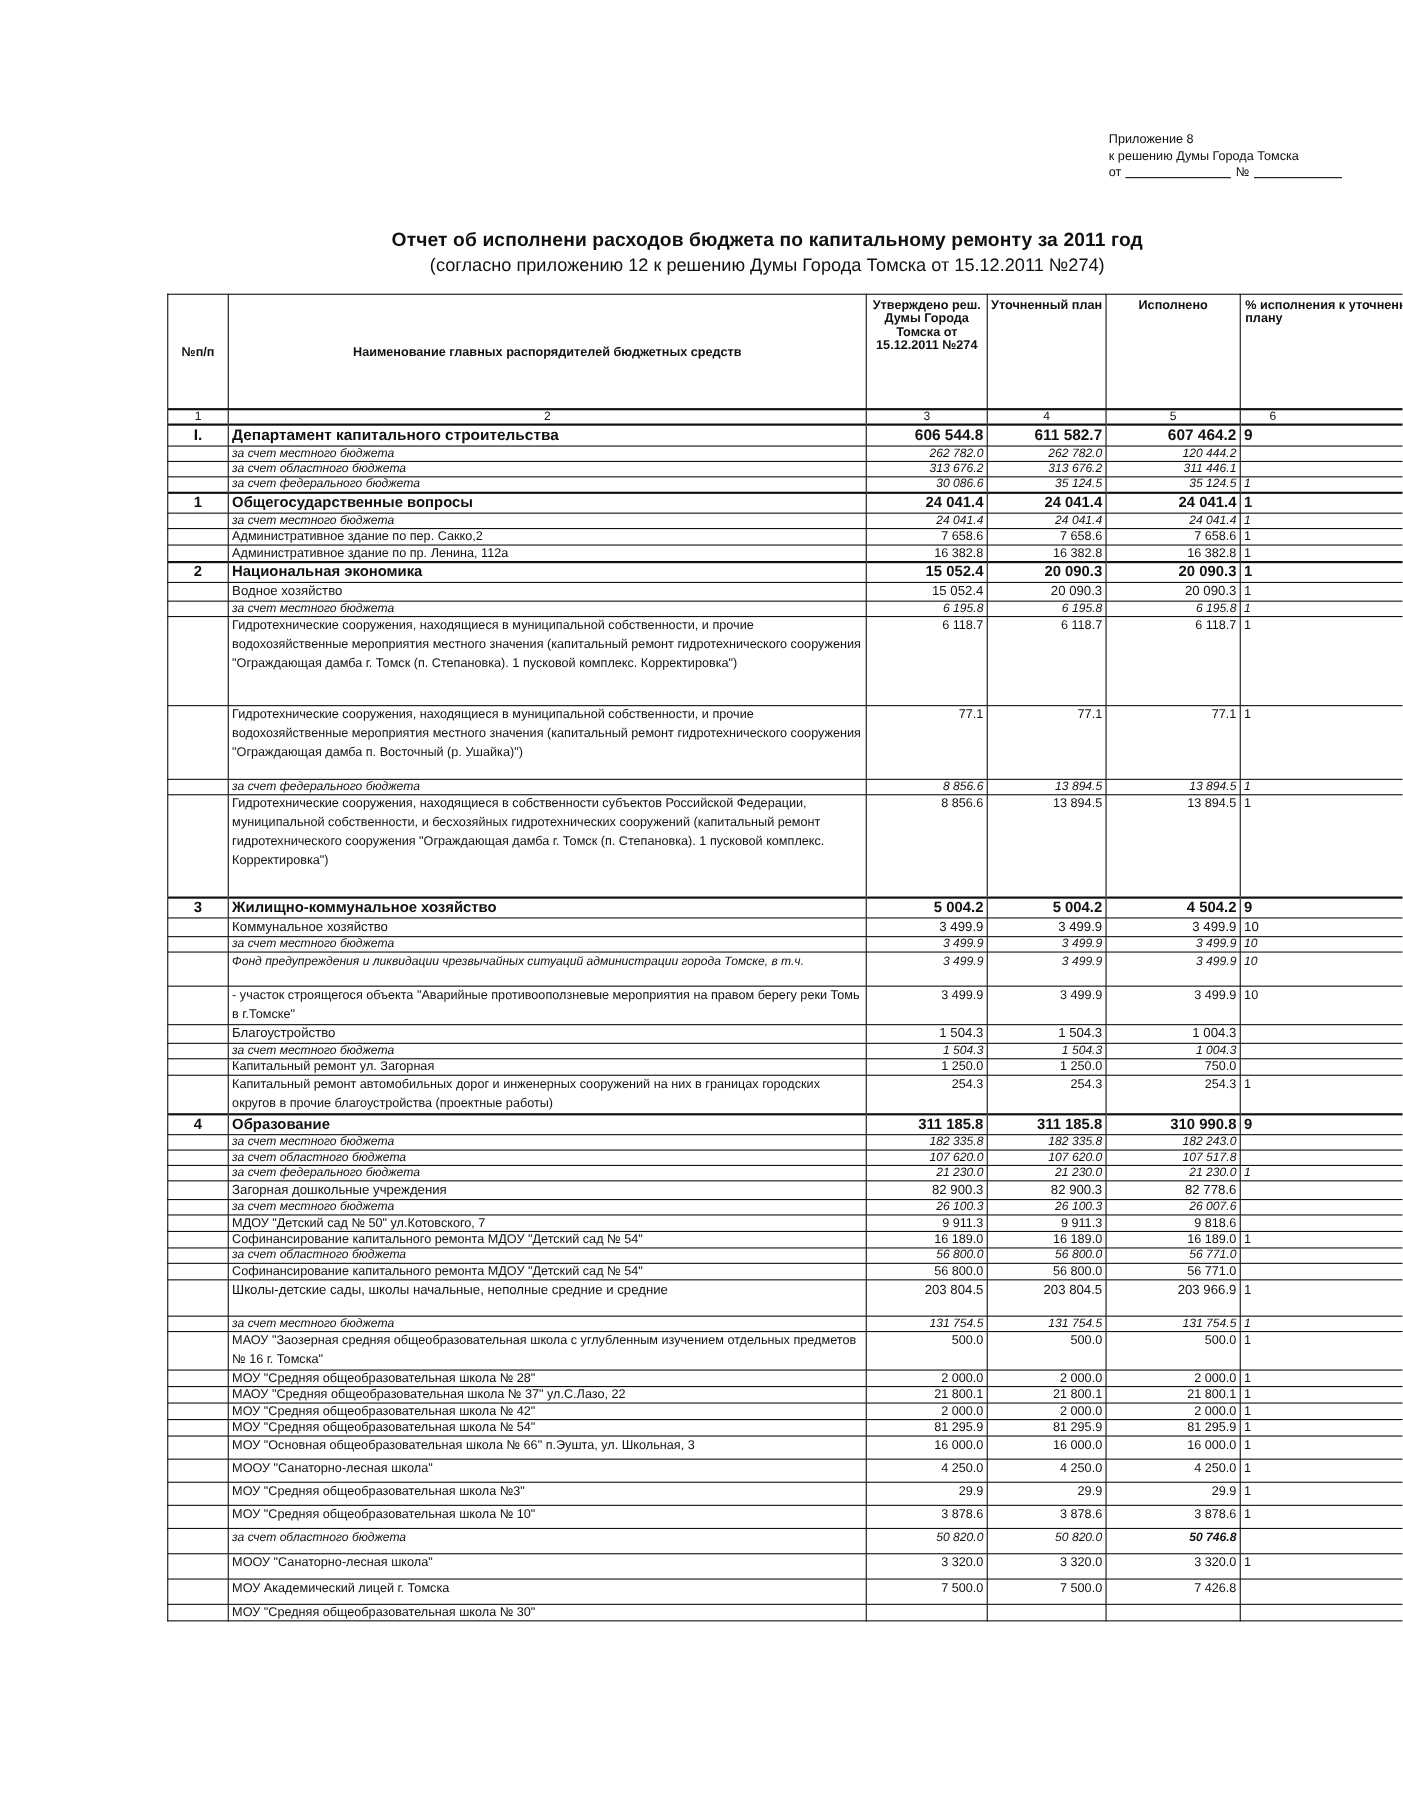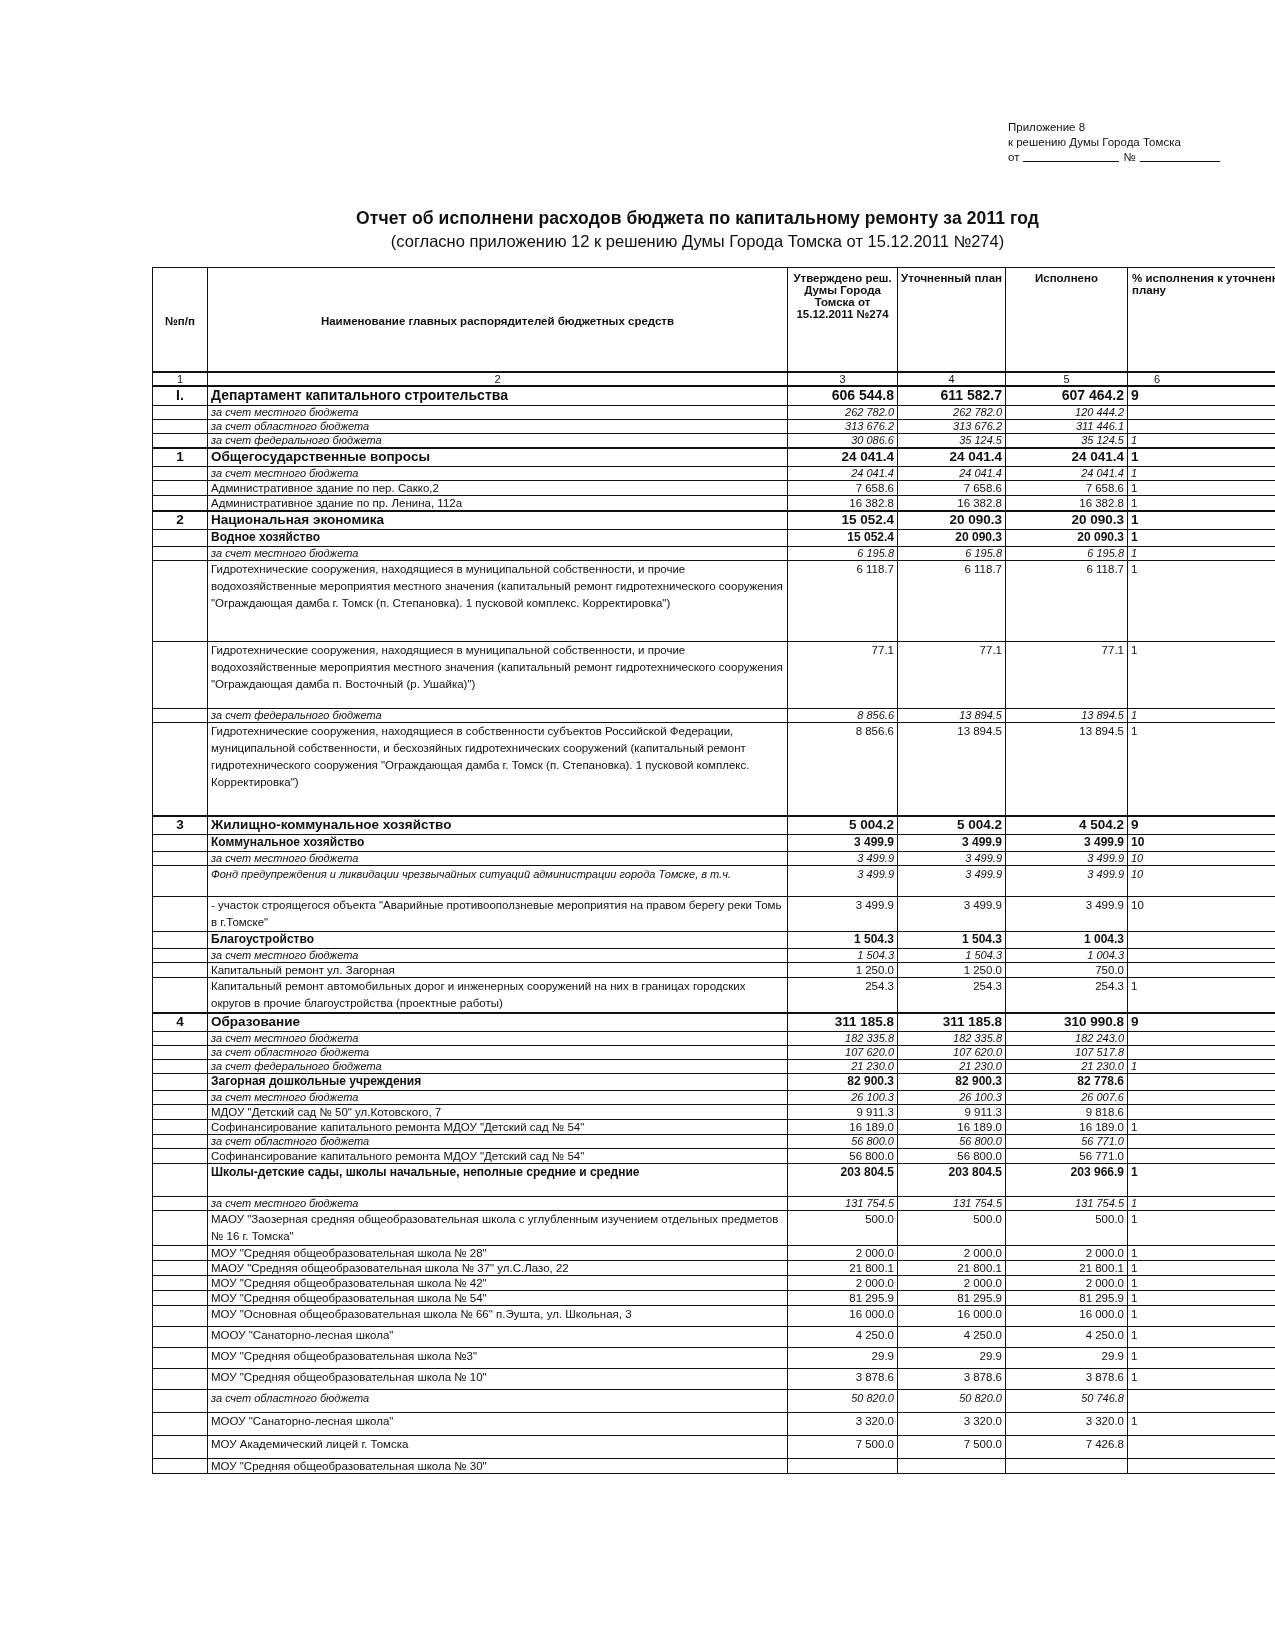--- a/index.html
+++ b/index.html
@@ -32,21 +32,21 @@
   table.report th { font-weight: bold; font-size: 11.5px; text-align: center; vertical-align: top; padding-top: 4px; }
   col.c1 { width: 55px; } col.c2 { width: 580px; } col.c3 { width: 110px; }
   col.c4 { width: 108px; } col.c5 { width: 122px; } col.c6 { width: 205px; }
   .hdr { height: 104px; border-bottom: 2px solid #111 !important; }
   .hdr th.mid { vertical-align: middle; }
   .numrow td { text-align: center; height: 12px; font-size: 11px; line-height: 12px; border-bottom: 2px solid #111; }
   td.num { text-align: right; }
   td.idx { text-align: center; }
   tr.lvl0 td { font-weight: bold; font-size: 14px; height: 18px; border-top: 2px solid #111; }
   tr.lvl1 td { font-weight: bold; font-size: 13.5px; height: 17px; border-top: 2px solid #111; }
-  tr.lvl2 td { font-weight: bold; font-size: 12px; height: 16px; }
+  tr.lvl2 td { font-weight: normal; font-size: 12px; height: 16px; }
   tr.src td { font-style: italic; font-size: 11px; height: 13px; line-height: 13px; }
   tr.item td { font-size: 11.5px; height: 14px; line-height: 14px; }
   tr.tall td { line-height: 17px; }
   td.pct { text-align: left; padding-left: 175px; }
 </style>
 </head>
 <body>
 
 <div class="annex">
   <div>Приложение 8</div>
@@ -448,21 +448,21 @@
         <td class="num" style="height: 20px;">3 878.6</td>
         <td class="num" style="height: 20px;">3 878.6</td>
         <td class="num" style="height: 20px;">3 878.6</td>
         <td class="pct" style="height: 20px;">1</td>
       </tr>
       <tr class="src tall">
         <td class="idx" style="height: 22px;"></td>
         <td style="height: 22px;">за счет областного бюджета</td>
         <td class="num" style="height: 22px;">50 820.0</td>
         <td class="num" style="height: 22px;">50 820.0</td>
-        <td class="num" style="height: 22px;">50 746.8</td>
+        <td class="num" style="height: 22px; font-weight: bold;">50 746.8</td>
         <td class="pct" style="height: 22px;"></td>
       </tr>
       <tr class="item tall">
         <td class="idx" style="height: 22px;"></td>
         <td style="height: 22px;">МООУ "Санаторно-лесная школа"</td>
         <td class="num" style="height: 22px;">3 320.0</td>
         <td class="num" style="height: 22px;">3 320.0</td>
         <td class="num" style="height: 22px;">3 320.0</td>
         <td class="pct" style="height: 22px;">1</td>
       </tr>

